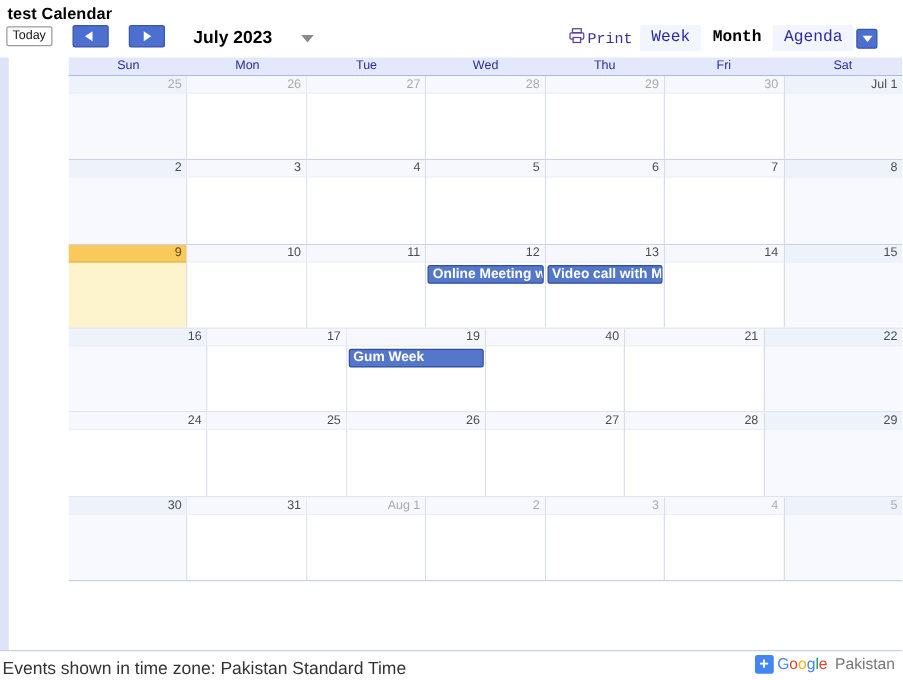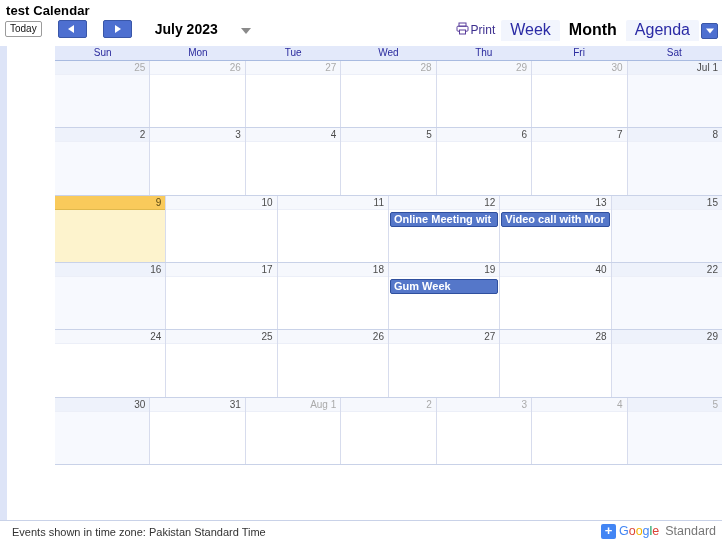--- a/index.html
+++ b/index.html
@@ -84,38 +84,39 @@
     border-left: 5px solid transparent;
     border-right: 5px solid transparent;
     border-top: 6px solid #8a8a8a;
     margin-left: 7px;
     margin-top: 4px;
     cursor: pointer;
   }
 
   .tb-right {
     position: absolute;
-    right: 2px;
+    right: 18px;
     top: 0;
     display: flex;
     align-items: flex-start;
     gap: 0;
+    font-family: Liberation Mono, monospace;
   }
   #print-btn {
     display: flex;
     align-items: center;
     gap: 2px;
     color: #3d2f8f;
     font-size: 12px;
     cursor: pointer;
     padding: 2px 6px 2px 2px;
     line-height: 14px;
   }
   .view-tab {
-    font-size: 16px;
+    font-size: 13px;
     color: #2a2aa5;
     background: #f2f5fd;
     padding: 3px 9px 4px 9px;
     line-height: 14px;
     cursor: pointer;
     border-top-left-radius: 2px;
     border-top-right-radius: 2px;
     text-align: center;
   }
   .view-tab.selected {
@@ -237,23 +238,23 @@
     position: absolute;
     left: 0;
     bottom: 0;
     width: 722px;
     height: 23px;
     background: #ffffff;
     border-top: 1px solid #c9d2e8;
   }
   #tz-note {
     position: absolute;
-    left: 12px;
+    left: 2px;
     top: 5px;
-    font-size: 11px;
+    font-size: 14px;
     color: #333333;
   }
   #gcal-logo {
     position: absolute;
     right: 6px;
     top: 3px;
     display: flex;
     align-items: center;
     gap: 3px;
     font-size: 12.5px;
@@ -396,46 +397,50 @@
           <div class="events">
             <div class="event">Online Meeting wit</div>
           </div>
         </div>
         <div class="day-cell">
           <div class="daynum-bar">13</div>
           <div class="events">
             <div class="event">Video call with Mor</div>
           </div>
         </div>
+        <div class="day-cell">
+          <div class="daynum-bar">14</div>
+          <div class="events"></div>
+        </div>
         <div class="day-cell weekend">
           <div class="daynum-bar">15</div>
           <div class="events"></div>
         </div>
       </div>
       <div class="week-row">
         <div class="day-cell weekend">
           <div class="daynum-bar">16</div>
           <div class="events"></div>
         </div>
         <div class="day-cell">
           <div class="daynum-bar">17</div>
-          <div class="events"></div>
-        </div>
-        <div class="day-cell">
-          <div class="daynum-bar">18</div>
           <div class="events"></div>
         </div>
         <div class="day-cell">
           <div class="daynum-bar">19</div>
           <div class="events">
             <div class="event">Gum Week</div>
           </div>
         </div>
         <div class="day-cell">
           <div class="daynum-bar">40</div>
+          <div class="events"></div>
+        </div>
+        <div class="day-cell">
+          <div class="daynum-bar">21</div>
           <div class="events"></div>
         </div>
         <div class="day-cell weekend">
           <div class="daynum-bar">22</div>
           <div class="events"></div>
         </div>
       </div>
       <div class="week-row">
         <div class="day-cell">
           <div class="daynum-bar">24</div>
@@ -493,15 +498,15 @@
         </div>
       </div>
     </div>
 </div>
 
 <div id="footer">
   <div id="tz-note">Events shown in time zone: Pakistan Standard Time</div>
   <div id="gcal-logo">
     <div id="gcal-plus">+</div>
     <div><span class="g1">G</span><span class="g2">o</span><span class="g3">o</span><span class="g4">g</span><span class="g5">l</span><span class="g6">e</span></div>
-    <div id="gcal-word">Standard</div>
+    <div id="gcal-word">Pakistan</div>
   </div>
 </div>
 
 </body></html>

